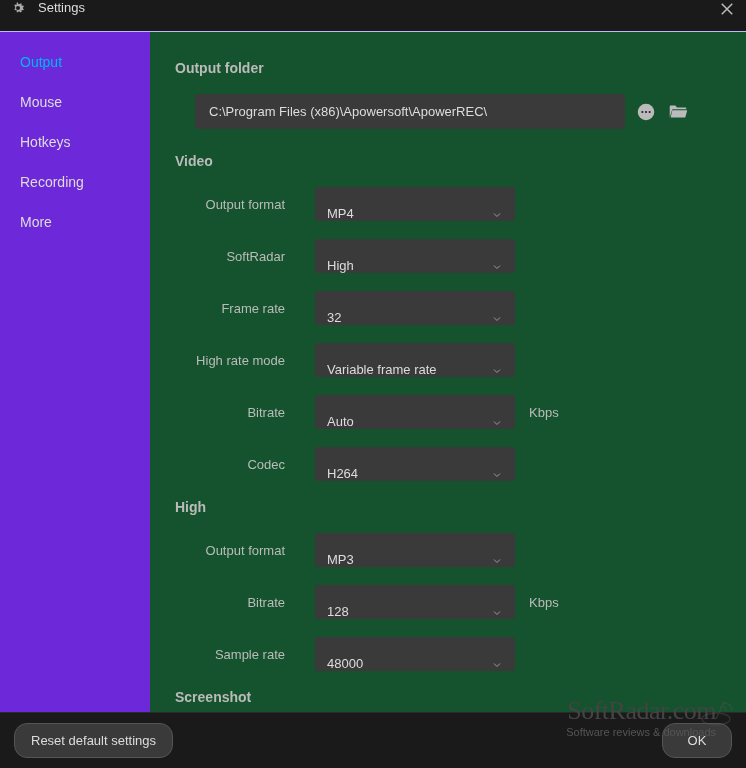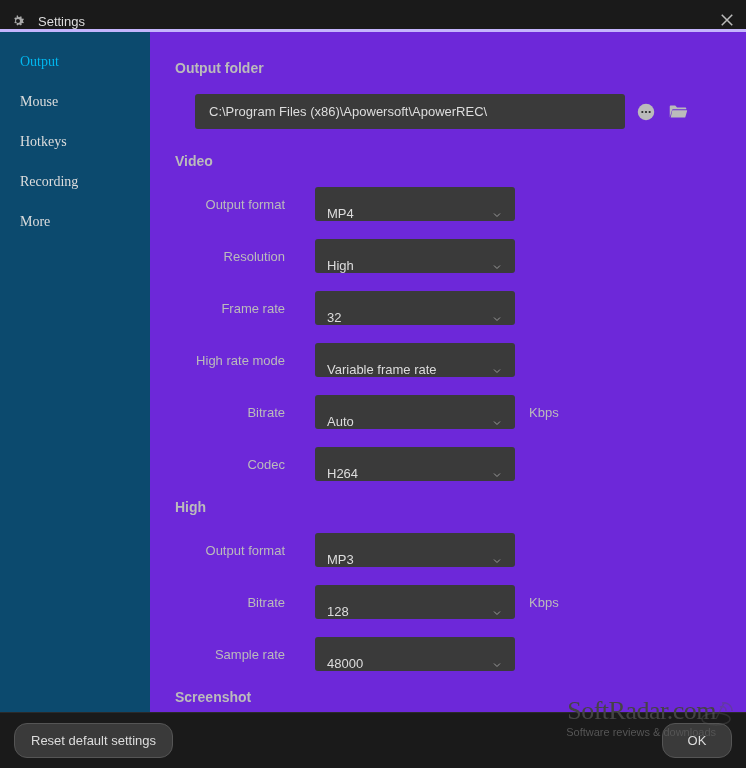--- a/index.html
+++ b/index.html
@@ -10,23 +10,23 @@
   font-family: "Segoe UI", Arial, sans-serif;
   color: #cccccc;
   font-size: 13px;
   overflow: hidden;
   position: relative;
 }
 .titlebar {
   height: 32px;
   background: #1a1a1a;
   display: flex;
-  align-items: flex-end;
+  align-items: flex-start;
   padding: 0 10px;
-  border-bottom: 3px solid #c4b5fd;
+  border-bottom: 1px solid #c4b5fd;
 }
 .titlebar .gear {
   width: 16px;
   height: 16px;
   margin-right: 12px;
   color: #aaa;
 }
 .titlebar .title {
   color: #ddd;
   font-size: 13px;
@@ -37,37 +37,36 @@
   height: 18px;
   color: #bbb;
   cursor: pointer;
 }
 .main {
   display: flex;
   height: calc(100% - 32px - 56px);
 }
 .sidebar {
   width: 150px;
-  background: #0c4a6e;
+  background: #6d28d9;
   padding-top: 10px;
-  font-family: Liberation Serif, serif;
 }
 .sidebar-item {
   padding: 12px 20px;
   color: #ddd;
   cursor: pointer;
   font-size: 14px;
 }
 .sidebar-item.active {
   color: #00b8f0;
 }
 .content {
   flex: 1;
   padding: 20px 25px 0 25px;
-  background: #6d28d9;
+  background: #14532d;
   overflow-y: auto;
 }
 .section-header {
   color: #bbb;
   font-size: 14px;
   font-weight: 600;
   margin-bottom: 18px;
   margin-top: 8px;
 }
 .path-row {
@@ -233,21 +232,21 @@
       <div class="form-label">Output format</div>
       <div class="dropdown">
         <span>MP4</span>
         <span class="chev"><svg viewBox="0 0 24 24" fill="none" stroke="currentColor" stroke-width="2">
               <path d="M6 9l6 6 6-6"></path>
             </svg></span>
       </div>
     </div>
 
     <div class="form-row">
-      <div class="form-label">Resolution</div>
+      <div class="form-label">SoftRadar</div>
       <div class="dropdown">
         <span>High</span>
         <span class="chev"><svg viewBox="0 0 24 24" fill="none" stroke="currentColor" stroke-width="2">
               <path d="M6 9l6 6 6-6"></path>
             </svg></span>
       </div>
     </div>
 
     <div class="form-row">
       <div class="form-label">Frame rate</div>

